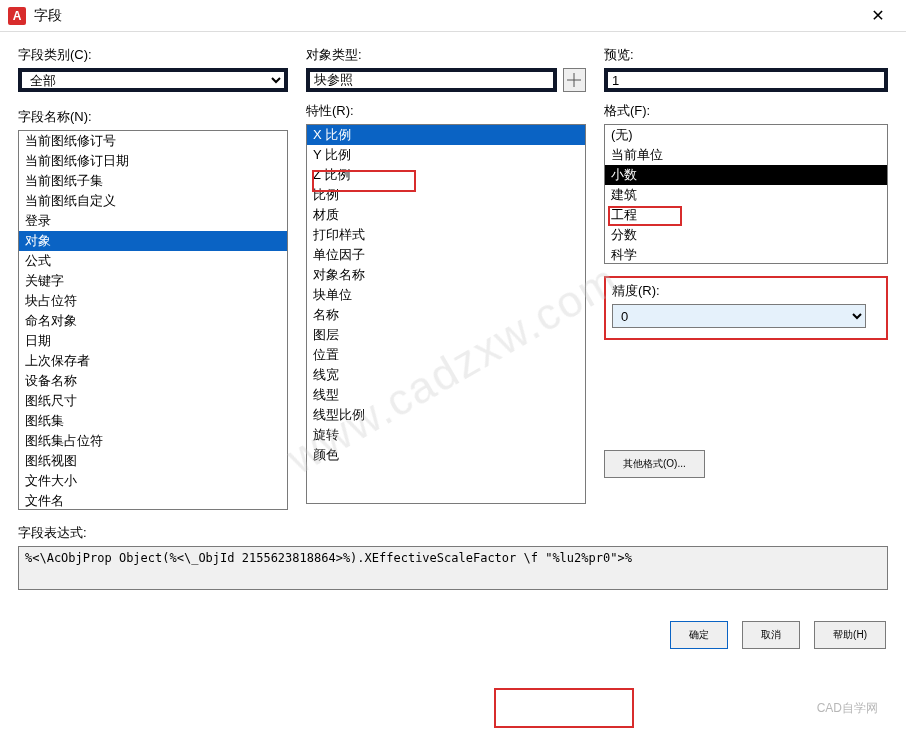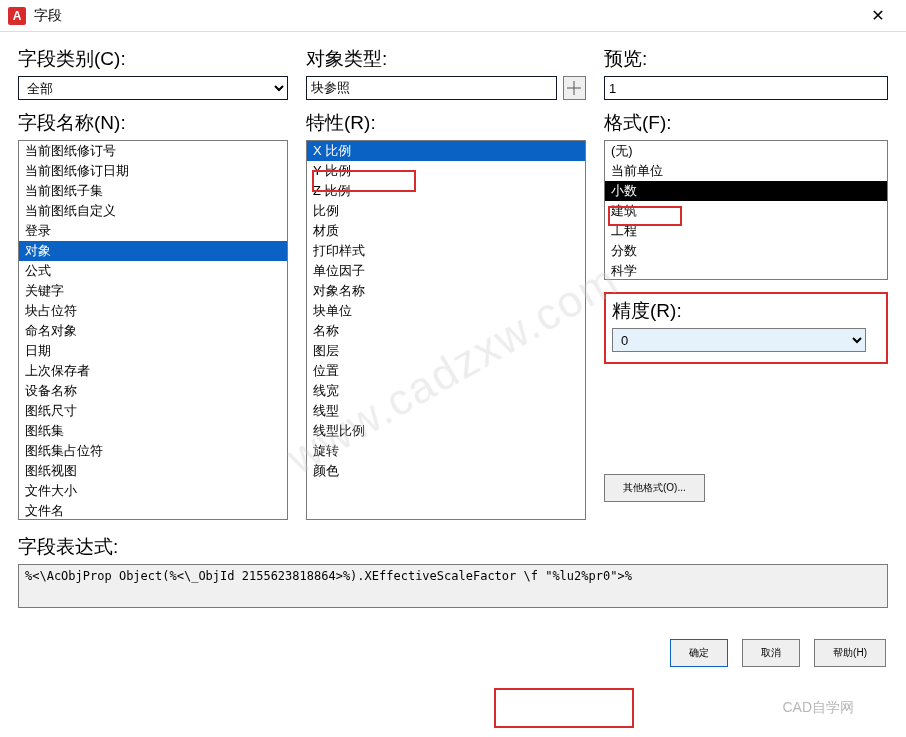--- a/index.html
+++ b/index.html
@@ -6,22 +6,22 @@
 body { font-family: "Microsoft YaHei", SimSun, sans-serif; font-size: 13px; background: #fff; }
 .titlebar { height: 32px; background: #fff; border-bottom: 1px solid #ddd; display: flex; align-items: center; padding: 0 8px; }
 .titlebar .logo { width: 18px; height: 18px; background: #d82c2c; border-radius: 2px; margin-right: 8px; display:flex; align-items:center; justify-content:center; color:#fff; font-weight:bold; font-size:12px;}
 .titlebar .title { flex: 1; font-size: 14px; }
 .titlebar .close { width: 40px; height: 32px; display:flex; align-items:center; justify-content:center; font-size: 16px; cursor:pointer;}
 .content { padding: 14px 18px 10px 18px; }
 .cols { display: flex; gap: 18px; }
 .col1 { width: 270px; }
 .col2 { width: 280px; }
 .col3 { flex: 1; }
-.label { font-size: 19px; margin-bottom: 4px; }
-select.combo, input.textin { width: 100%; height: 24px; border: 1px solid #0f172a; background: #fff; font-size: 13px; padding: 0 4px; font-family: inherit;}
+.label { font-size: 13px; margin-bottom: 4px; }
+select.combo, input.textin { width: 100%; height: 24px; border: 4px solid #0f172a; background: #fff; font-size: 13px; padding: 0 4px; font-family: inherit;}
 .listbox { border: 1px solid #7a7a7a; background: #fff; height: 380px; overflow-y: scroll; position: relative; }
 .listbox .item { padding: 1px 6px; font-size: 13px; line-height: 18px; cursor:pointer;}
 .listbox .item.sel { background: #0a63c4; color: #fff; }
 .fmtbox { border: 1px solid #7a7a7a; background: #fff; height: 140px; overflow:hidden;}
 .fmtbox .item { padding: 1px 6px; font-size: 13px; line-height: 18px; }
 .fmtbox .item.sel { background: #000000; color: #fff; }
 .row2 { display:flex; gap:6px; align-items:center;justify-content:center;}
 .pickbtn { width:26px; height:24px; border:1px solid #7a7a7a; background:#efefef; display:flex; align-items:center; justify-content:center; cursor:pointer;}
 .precision-wrap { margin-top: 12px; border: 2px solid #d82c2c; padding: 4px 20px 10px 6px;}
 .precision-sel { width:100%; height:24px; border:1px solid #7a7a7a; background:#e5f1fb; font-size:13px; padding:0 4px; font-family:inherit;}
@@ -29,40 +29,40 @@
 .btn { height: 28px; padding: 0 18px; border: 1px solid #7a7a7a; background: #efefef; font-size: 10px; font-family:inherit; cursor:pointer;}
 .expr-area { margin-top: 14px; }
 .expr-box { width: 100%; height: 44px; border: 1px solid #7a7a7a; background:#f0f0f0; font-size:12px; padding:4px 6px; font-family: Consolas, monospace; resize:none; white-space:nowrap; overflow:hidden;}
 .footer { display:flex; justify-content:flex-end; gap:14px; padding: 18px 20px 20px 28px; align-items:center;}
 .footer .btn.ok { border: 1px solid #0a63c4; }
 .redmark { position:absolute; border:2px solid #d82c2c; pointer-events:none; }
 .red-x { left: 312px; top: 170px; width: 104px; height: 22px; }
 .red-dec { left: 608px; top: 206px; width: 74px; height: 20px; }
 .red-ok { left: 494px; top: 688px; width: 140px; height: 40px; }
 .watermark { position:absolute; left:50%; top:50%; transform:translate(-50%,-50%) rotate(-30deg); font-size:44px; color:#ccc; opacity:0.35; pointer-events:none; font-weight:300; letter-spacing:2px;}
-.wm2 { position:absolute; right:52px; bottom:20px; font-size:14px; color:#888; opacity:0.6; pointer-events:none;margin-top:48px;}
+.wm2 { position:absolute; right:28px; bottom:20px; font-size:12px; color:#888; opacity:0.6; pointer-events:none;margin-top:48px;}
 </style>
 </head>
 <body>
 
 <div class="titlebar">
   <div class="logo">A</div>
   <div class="title">字段</div>
   <div class="close">✕</div>
 </div>
 
 <div class="content">
   <div class="cols">
 
     <div class="col1">
       <div class="label">字段类别(C):</div>
       <select class="combo">
         <option>全部</option>
       </select>
-      <div class="label" style="margin-top:10px">字段名称(N):</div>
+      <div class="label" style="margin-top:16px">字段名称(N):</div>
       <div class="listbox" id="names-list">
           <div class="item">当前图纸修订号</div>
           <div class="item">当前图纸修订日期</div>
           <div class="item">当前图纸子集</div>
           <div class="item">当前图纸自定义</div>
           <div class="item">登录</div>
           <div class="item sel">对象</div>
           <div class="item">公式</div>
           <div class="item">关键字</div>
           <div class="item">块占位符</div>

